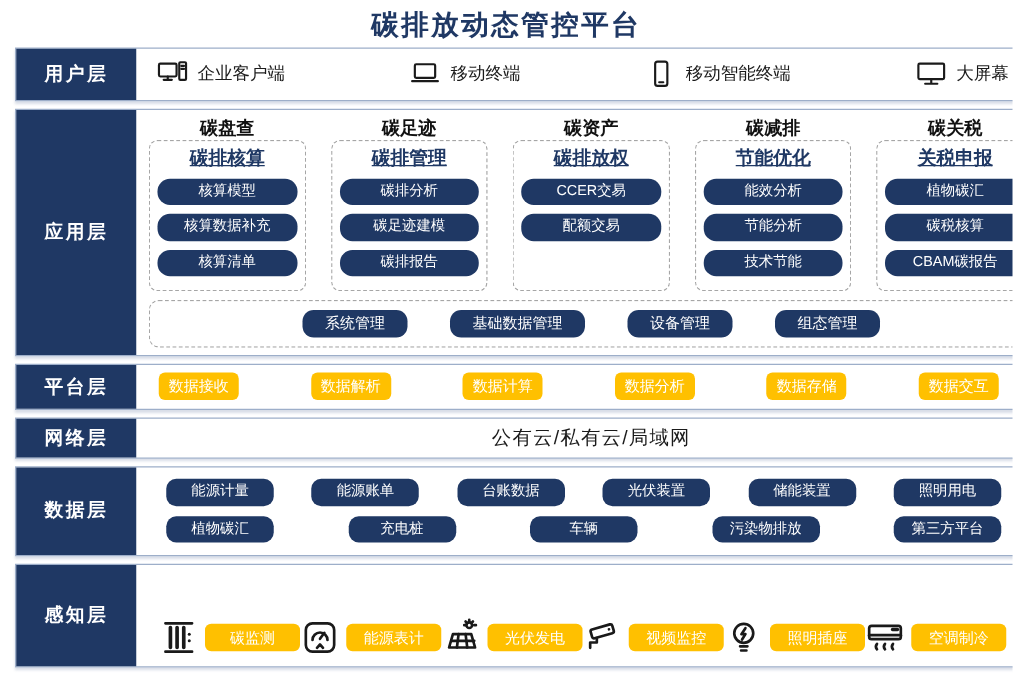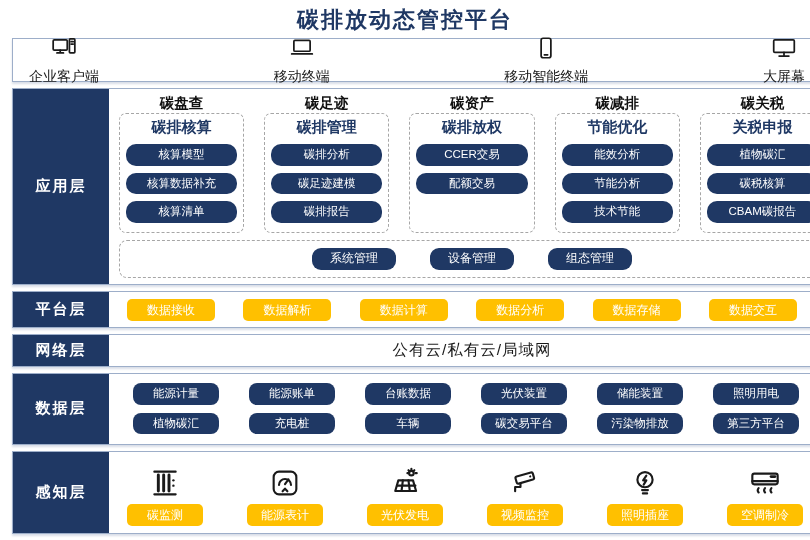--- a/index.html
+++ b/index.html
@@ -15,71 +15,72 @@
   .security span { writing-mode:vertical-rl; font-size:15px; font-weight:bold; color:#1a1a1a;
     letter-spacing:6px; }
   section.layer { display:flex; border:1px solid #9DAEC9; box-shadow:0 2px 2px rgba(100,120,160,.25);
     background:#fff; }
   .layer-label { width:96px; background:#1F3864; color:#fff; font-size:15px; font-weight:bold;
     display:flex; align-items:center; justify-content:center; letter-spacing:2px; flex:none; }
   .layer-body { flex:1; min-width:0; }
   
   .user-layer { height:44px; }
   .user-body { display:flex; align-items:center; padding:0 30px 0 16px; justify-content:space-between; }
-  .user-item { display:flex; align-items:center; gap:7px;flex-direction:column; }
+  .user-item { display:flex; align-items:center; gap:7px; }
   .user-item svg { width:26px; height:26px; }
   .user-item .lbl { font-size:14px; color:#1a1a1a; }
   
   .app-layer { height:204px; }
   .app-body { display:flex; flex-direction:column; padding:5px 10px 6px 10px; }
   .app-cols { display:flex; gap:20px; flex:1; }
   .app-col { flex:1; display:flex; flex-direction:column; min-width:0; }
   .col-header { font-size:14.5px; font-weight:bold; color:#111; text-align:center; height:19px; }
   .col-box { flex:1; border:1.6px dashed #a6a6a6; border-radius:7px; padding:4px 6px 7px 6px;
     display:flex; flex-direction:column; align-items:stretch; gap:7px; }
-  .col-sub { font-size:15px; font-weight:bold; color:#1F3864; text-align:center; height:19px; }
+  .col-sub { font-size:15px; font-weight:bold; color:#1F3864; text-align:center; height:19px;text-decoration:underline; }
   .chip { background:#1F3864; color:#fff; border-radius:10px; font-size:11.5px; line-height:1;
     padding:5px 20px; text-align:center; white-space:nowrap; overflow:hidden; }
   .mgmt-row { margin-top:7px; height:38px; border:1.6px dashed #a6a6a6; border-radius:8px;
     display:flex; align-items:center; justify-content:center; gap:34px; }
   .mgmt-row .chip { padding:5px 18px; border-radius:9px; font-size:12px;font-family:Liberation Mono, monospace; }
   
   .platform-layer { height:38px; }
   .platform-body { display:flex; align-items:center; justify-content:space-between;
     padding:0 38px 0 18px; }
   .chip-y { background:#FFC000; color:#fff; border-radius:5px; font-size:12px; line-height:1;
-    padding:5px 0; width:88px; text-align:center; white-space:nowrap; }
+    padding:5px 0; width:64px; text-align:center; white-space:nowrap; }
   
   .network-layer { height:34px; }
   .network-body { display:flex; align-items:center; justify-content:center;
     font-size:15.5px; color:#1a1a1a; letter-spacing:1px; }
   
   .data-layer { height:74px; }
   .data-body { display:flex; flex-direction:column; justify-content:center; gap:8px;
     padding:0 36px 0 24px; }
-  .data-row { display:flex; justify-content:space-between;gap:30px; }
+  .data-row { display:flex; justify-content:space-between; }
   .data-row .chip { width:86px; border-radius:8px; padding:5px 0; }
   
   .perception-layer { height:86px; }
   .perc-body { display:flex; justify-content:space-between; align-items:flex-end;
     padding:4px 32px 7px 18px; }
-  .perc-item { display:flex; flex-direction:column; align-items:center; gap:5px; }
+  .perc-item { display:flex; align-items:center; gap:5px; }
   .perc-item svg { width:32px; height:32px; }
   .perc-item .chip-y { width:76px; }
   svg.ico { fill:none; stroke:#1a1a1a; stroke-width:1.6; stroke-linecap:round; stroke-linejoin:round; }
 </style>
 </head>
 <body>
 
 <div class="page">
   <div class="title">碳排放动态管控平台</div>
   <div class="content">
     <div class="main">
 
       <section class="layer user-layer">
+        <div class="layer-label">用户层</div>
         <div class="layer-body user-body">
           <div class="user-item">
             <svg class="ico" viewBox="0 0 24 24">
               <rect x="2" y="4.5" width="13" height="9.5" rx="1"></rect>
                 <path d="M8.5 14v2.5M5.5 16.5h6"></path>
               <rect x="17" y="3.5" width="5" height="13" rx="0.8"></rect>
                 <path d="M18.5 6.2h2M18.5 8.4h2"></path>
             </svg>
             <span class="lbl">企业客户端</span>
           </div>
@@ -151,20 +152,21 @@
               <div class="col-box">
                 <div class="col-sub">关税申报</div>
                 <div class="chip">植物碳汇</div>
                 <div class="chip">碳税核算</div>
                 <div class="chip">CBAM碳报告</div>
               </div>
             </div>
           </div>
           <div class="mgmt-row">
             <div class="chip">系统管理</div>
+            <div class="chip">基础数据管理</div>
             <div class="chip">设备管理</div>
             <div class="chip">组态管理</div>
           </div>
         </div>
       </section>
 
       <section class="layer platform-layer">
         <div class="layer-label">平台层</div>
         <div class="layer-body platform-body">
           <div class="chip-y">数据接收</div>
@@ -189,21 +191,20 @@
             <div class="chip">能源账单</div>
             <div class="chip">台账数据</div>
             <div class="chip">光伏装置</div>
             <div class="chip">储能装置</div>
             <div class="chip">照明用电</div>
           </div>
           <div class="data-row">
             <div class="chip">植物碳汇</div>
             <div class="chip">充电桩</div>
             <div class="chip">车辆</div>
-            <div class="chip">碳交易平台</div>
             <div class="chip">污染物排放</div>
             <div class="chip">第三方平台</div>
           </div>
         </div>
       </section>
 
       <section class="layer perception-layer">
         <div class="layer-label">感知层</div>
         <div class="layer-body perc-body">
           <div class="perc-item">

